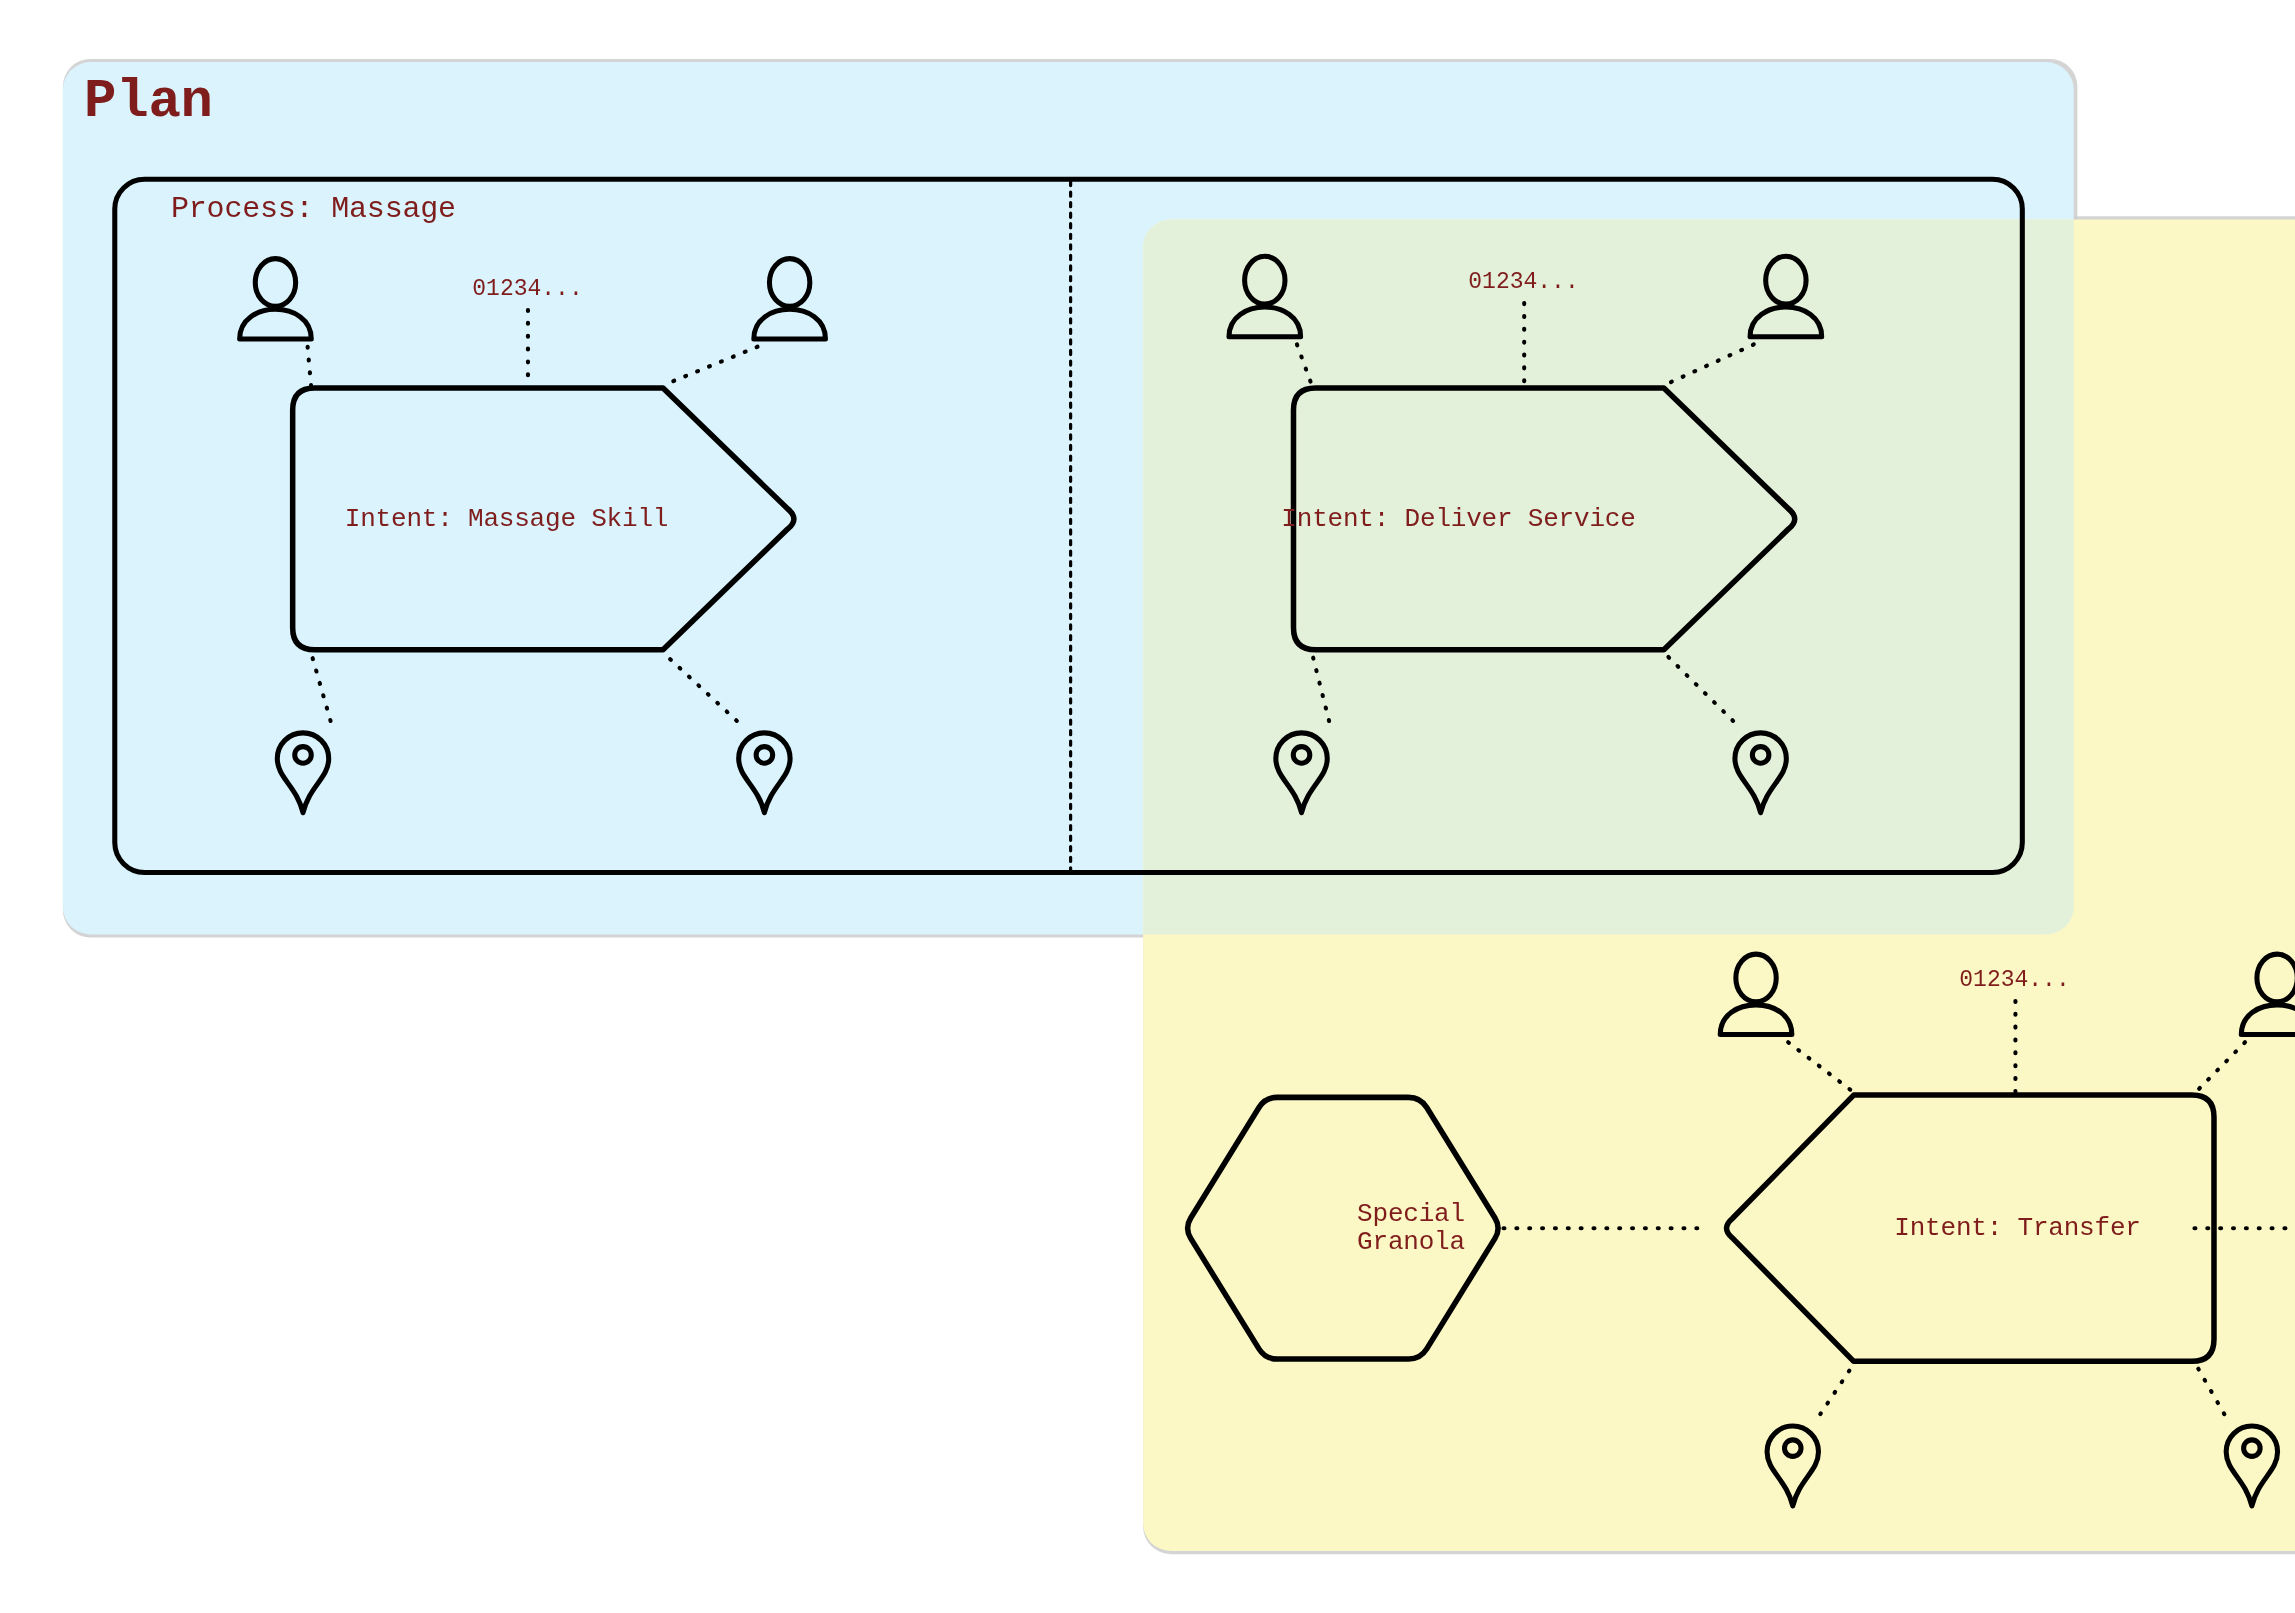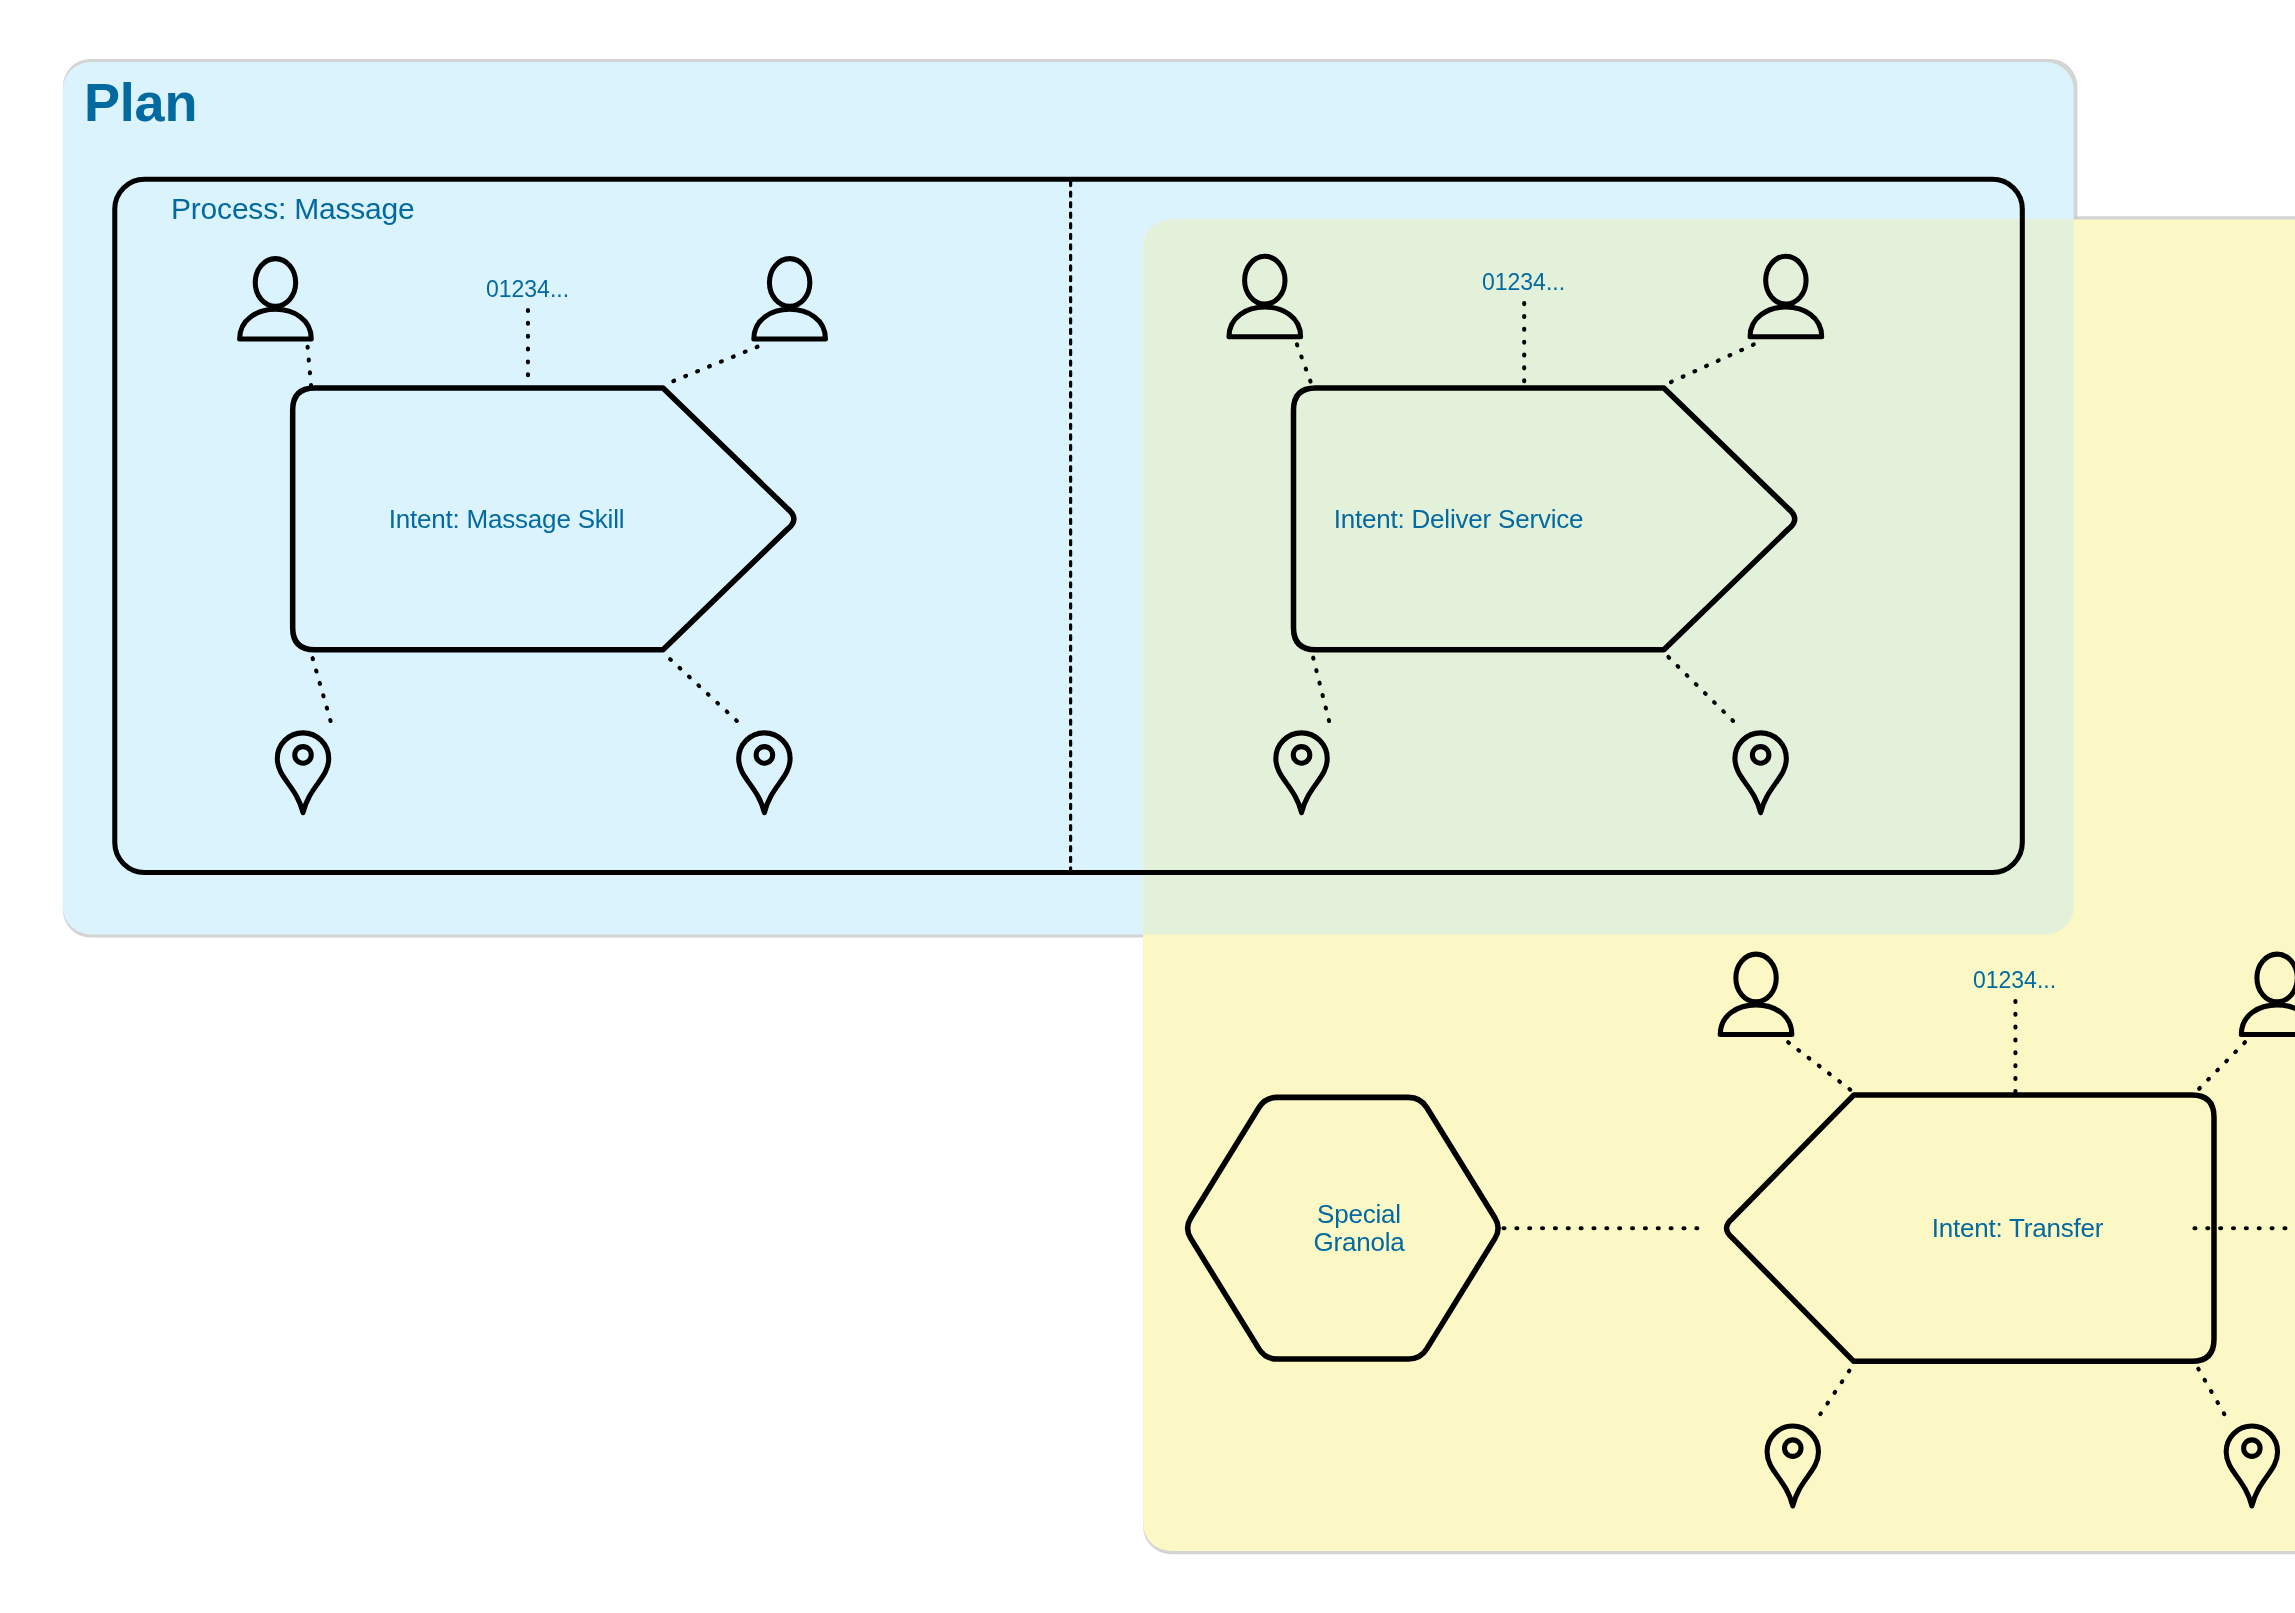--- a/index.html
+++ b/index.html
@@ -10,22 +10,22 @@
   }
   body {
     width: 2761px; height: 1614px;
     position: relative; overflow: hidden;
     font-family: "DejaVu Sans", "Liberation Sans", sans-serif;
   }
   #stage { position: absolute; inset: 0; }
   svg.layer { position: absolute; left: 0; top: 0; width: 2761px; height: 1614px; }
   .txt {
     position: absolute;
-    font-family: Liberation Sans, sans-serif;
-    color: #0369a1;
+    font-family: Liberation Mono, monospace;
+    color: #7f1d1d;
     white-space: pre;
     line-height: 1.08;
     letter-spacing: -0.2px;
   }
   .panel-title { font-weight: bold; font-size: 54px; }
   .process-title { font-weight: normal; font-size: 30px; margin-left: 40px; }
   .node-label { font-weight: normal; font-size: 26px; text-align: center; }
   .id-label { font-weight: normal; font-size: 23px; letter-spacing: 0px; }
 </style>
 </head>
@@ -174,21 +174,21 @@
           C 4961 3204 4919 3222 4905 3280 Z" fill="none" stroke="#000000" stroke-width="11" stroke-linejoin="round"></path>
           <circle cx="4905" cy="3154" r="18" fill="none" stroke="#000000" stroke-width="11"></circle>
         </g>
       </g>
   </svg>
 
   <div id="labels">
       <div class="txt panel-title" style="left: 84px; top: 73px;">Plan</div>
       <div class="txt panel-title" style="left: 0px; top: 236px; width: 2651px; text-align: right;">Proposal</div>
       <div class="txt process-title" style="left: 131px; top: 193px;">Process: Massage</div>
-      <div class="txt node-label" style="left: 1359px; top: 1228px; width: 262px; margin-left: -131px; transform: translateY(-50%); text-align: center; white-space: pre-line;">Special
+      <div class="txt node-label" style="left: 1411px; top: 1228px; width: 262px; margin-left: -131px; transform: translateY(-50%); text-align: center; white-space: pre-line;">Special
 Granola</div>
       <div class="txt node-label" style="left: 506px; top: 519px; width: 643px; margin-left: -321px; transform: translateY(-50%); text-align: center;">Intent: Massage Skill</div>
       <div class="txt id-label" style="left: 528px; top: 289px; width: 275px; margin-left: -138px; transform: translateY(-50%); text-align: center;">01234...</div>
       <div class="txt node-label" style="left: 1458px; top: 519px; width: 643px; margin-left: -321px; transform: translateY(-50%); text-align: center;">Intent: Deliver Service</div>
       <div class="txt id-label" style="left: 1524px; top: 282px; width: 275px; margin-left: -138px; transform: translateY(-50%); text-align: center;">01234...</div>
       <div class="txt node-label" style="left: 2017px; top: 1228px; width: 643px; margin-left: -321px; transform: translateY(-50%); text-align: center;">Intent: Transfer</div>
       <div class="txt id-label" style="left: 2015px; top: 980px; width: 275px; margin-left: -138px; transform: translateY(-50%); text-align: center;">01234...</div>
     </div>
 
 </div>

